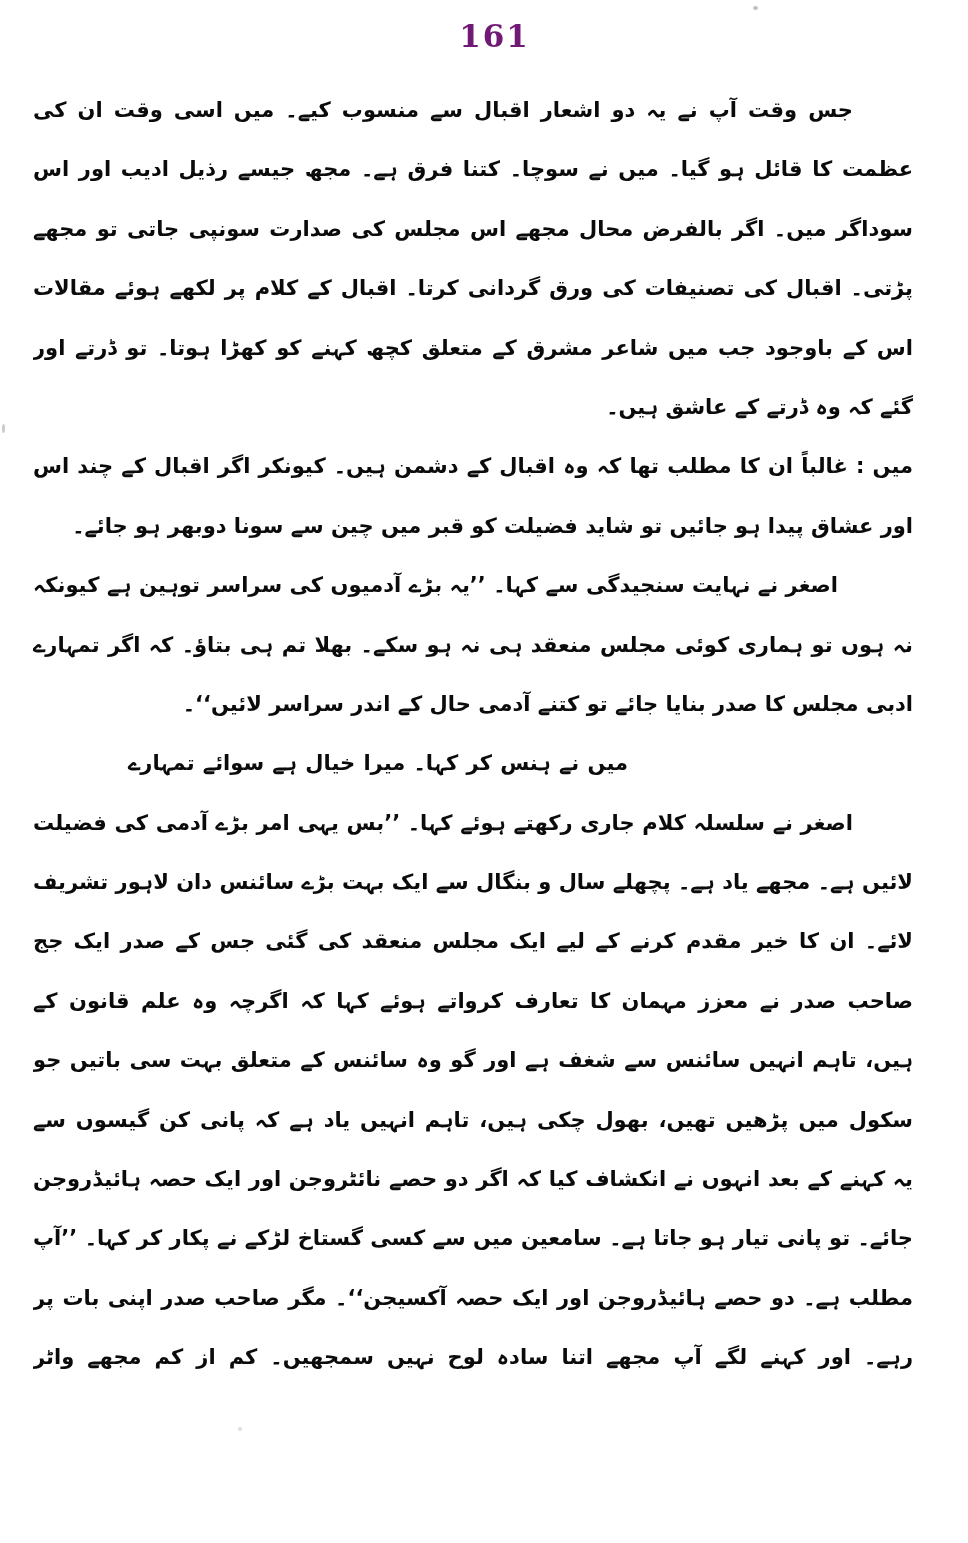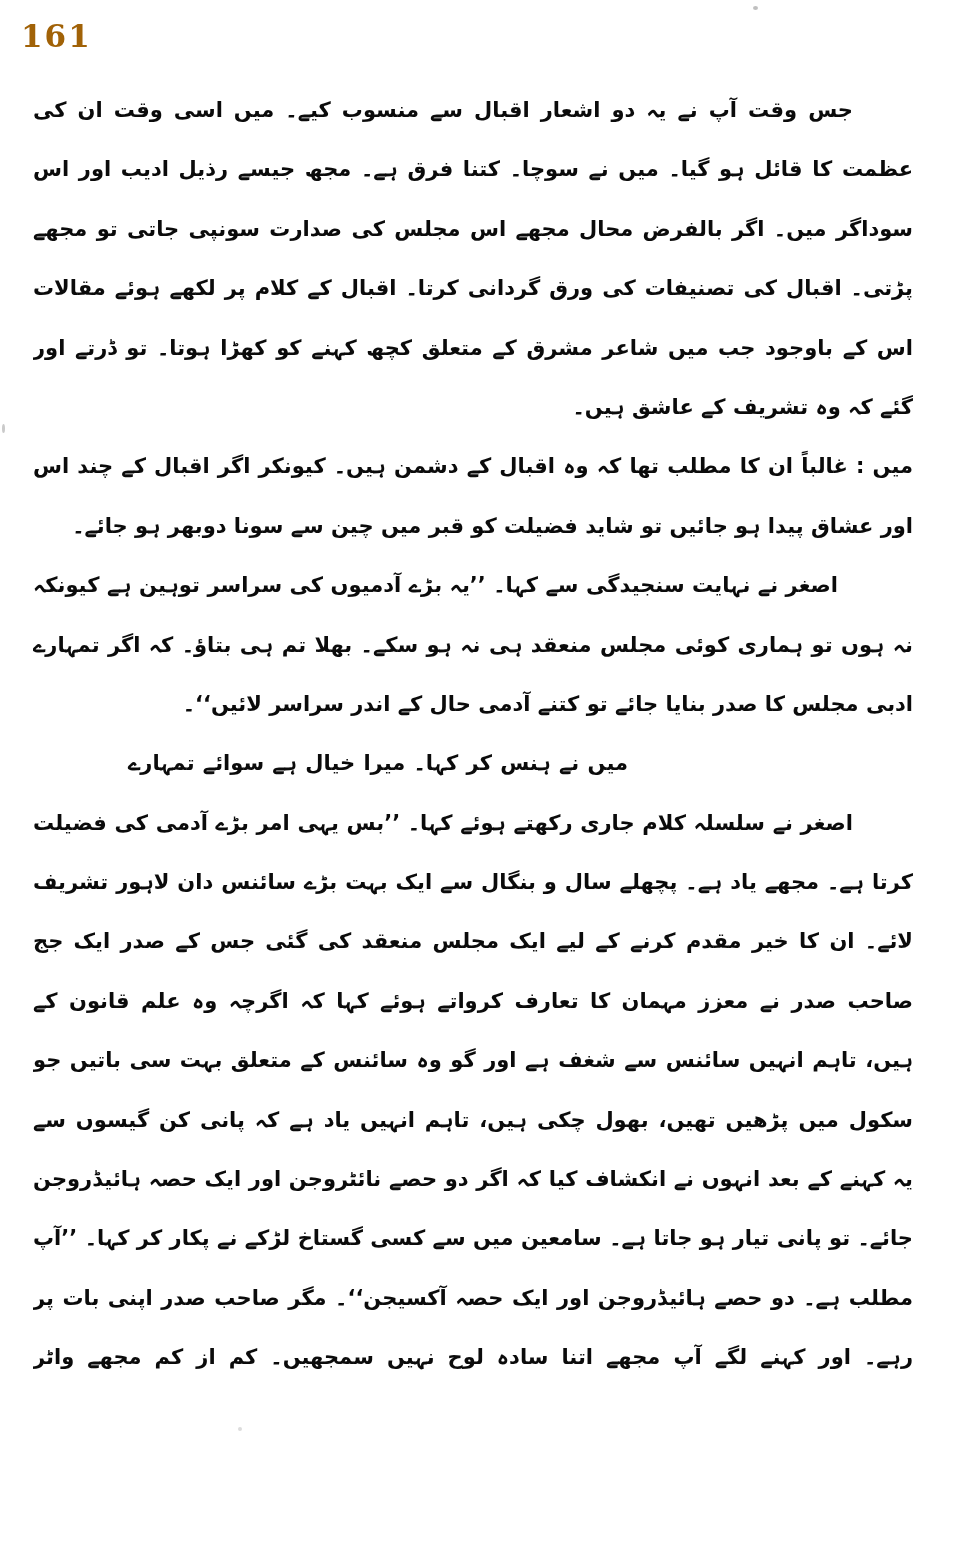--- a/index.html
+++ b/index.html
@@ -14,26 +14,26 @@
     background: #ffffff;
     color: #0b0b0b;
     overflow: hidden;
     font-family: "DejaVu Sans", sans-serif;
   }
   .page-number {
     position: absolute;
     top: 18px;
     left: 0;
     right: 0;
-    text-align: left;
+    text-align: center;
     font-family: "DejaVu Serif", serif;
     font-size: 31px;
     font-weight: 600;
     letter-spacing: 2px;
-    color: #a16207;
+    color: #701a75;
     padding-left: 21px;
   }
   .text-block {
     position: absolute;
     top: 81px;
     right: 55px;
     left: 33px;
     direction: rtl;
     font-family: "DejaVu Sans", sans-serif;
     font-weight: 700;
@@ -72,29 +72,29 @@
 
 <div class="page">
   <div class="page-number">161</div>
 
   <div class="text-block">
     <div class="ln j i60">جس وقت آپ نے یہ دو اشعار اقبال سے منسوب کیے۔ میں اسی وقت ان کی لیاقت اور</div>
     <div class="ln j">عظمت کا قائل ہو گیا۔ میں نے سوچا۔ کتنا فرق ہے۔ مجھ جیسے رذیل ادیب اور اس چمڑے کے</div>
     <div class="ln j">سوداگر میں۔ اگر بالفرض محال مجھے اس مجلس کی صدارت سونپی جاتی تو مجھے کتنی کاوش کرنا</div>
     <div class="ln j">پڑتی۔ اقبال کی تصنیفات کی ورق گردانی کرتا۔ اقبال کے کلام پر لکھے ہوئے مقالات پڑھتا اور</div>
     <div class="ln j">اس کے باوجود جب میں شاعر مشرق کے متعلق کچھ کہنے کو کھڑا ہوتا۔ تو ڈرتے اور جھجکتے ہوئے</div>
-    <div class="ln e">گئے کہ وہ تشریف کے عاشق ہیں۔</div>
+    <div class="ln e">گئے کہ وہ ڈرتے کے عاشق ہیں۔</div>
     <div class="ln j">میں : غالباً ان کا مطلب تھا کہ وہ اقبال کے دشمن ہیں۔ کیونکر اگر اقبال کے چند اس قماش کے</div>
     <div class="ln e">اور عشاق پیدا ہو جائیں تو شاید فضیلت کو قبر میں چین سے سونا دوبھر ہو جائے۔</div>
     <div class="ln j i75">اصغر نے نہایت سنجیدگی سے کہا۔ ’’یہ بڑے آدمیوں کی سراسر توہین ہے کیونکہ بڑے آدمی</div>
     <div class="ln j">نہ ہوں تو ہماری کوئی مجلس منعقد ہی نہ ہو سکے۔ بھلا تم ہی بتاؤ۔ کہ اگر تمہارے جیسے کسی نااہل کو کسی</div>
     <div class="ln e">ادبی مجلس کا صدر بنایا جائے تو کتنے آدمی حال کے اندر سراسر لائیں‘‘۔</div>
     <div class="ln mid">میں نے ہنس کر کہا۔ میرا خیال ہے سوائے تمہارے اور کوئی نہ آئے۔</div>
     <div class="ln j i60">اصغر نے سلسلہ کلام جاری رکھتے ہوئے کہا۔ ’’بس یہی امر بڑے آدمی کی فضیلت کو ثابت</div>
-    <div class="ln j">کرتا ہے۔ مجھے یاد ہے۔ پچھلے سال و بنگال سے ایک بہت بڑے سائنس دان لاہور تشریف</div>
+    <div class="ln j">لائیں ہے۔ مجھے یاد ہے۔ پچھلے سال و بنگال سے ایک بہت بڑے سائنس دان لاہور تشریف</div>
     <div class="ln j">لائے۔ ان کا خیر مقدم کرنے کے لیے ایک مجلس منعقد کی گئی جس کے صدر ایک جج بنائے گئے۔</div>
     <div class="ln j">صاحب صدر نے معزز مہمان کا تعارف کرواتے ہوئے کہا کہ اگرچہ وہ علم قانون کے طالب علم</div>
     <div class="ln j">ہیں، تاہم انہیں سائنس سے شغف ہے اور گو وہ سائنس کے متعلق بہت سی باتیں جو انہوں نے</div>
     <div class="ln j">سکول میں پڑھیں تھیں، بھول چکی ہیں، تاہم انہیں یاد ہے کہ پانی کن گیسوں سے مل کر بنتا ہے۔</div>
     <div class="ln j">یہ کہنے کے بعد انہوں نے انکشاف کیا کہ اگر دو حصے نائٹروجن اور ایک حصہ ہائیڈروجن کو ملا دیا</div>
     <div class="ln j">جائے۔ تو پانی تیار ہو جاتا ہے۔ سامعین میں سے کسی گستاخ لڑکے نے پکار کر کہا۔ ’’آپ کا</div>
     <div class="ln j">مطلب ہے۔ دو حصے ہائیڈروجن اور ایک حصہ آکسیجن‘‘۔ مگر صاحب صدر اپنی بات پر ڈٹے</div>
     <div class="ln j">رہے۔ اور کہنے لگے آپ مجھے اتنا سادہ لوح نہیں سمجھیں۔ کم از کم مجھے واٹر (WATER) کا</div>
   </div>
 

